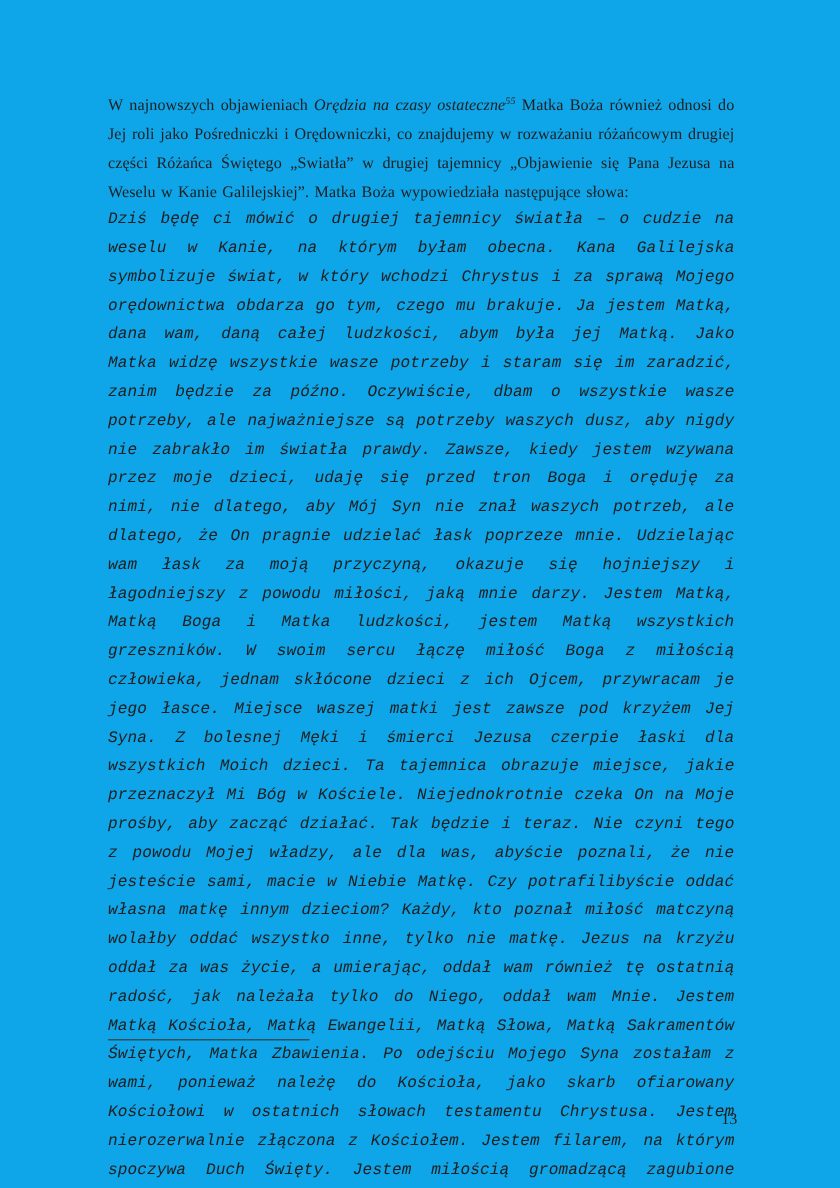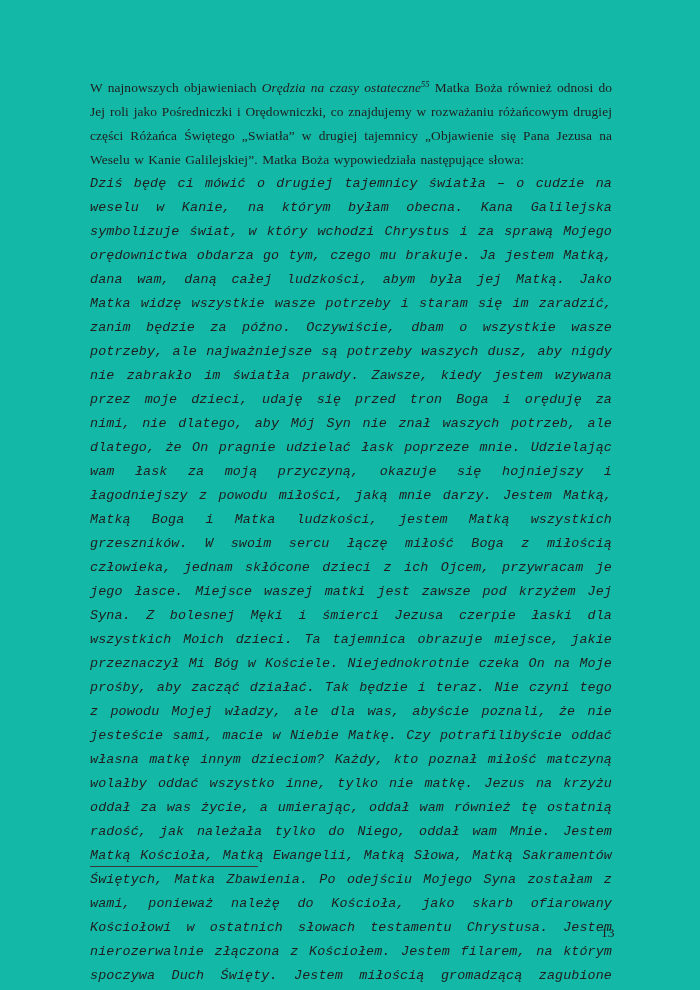--- a/index.html
+++ b/index.html
@@ -11,21 +11,21 @@
     height: 990px;
     background: #ffffff;
     font-family: "Liberation Serif", "DejaVu Serif", serif;
     color: #1e1e1e;
     position: relative;
     overflow: hidden;
   }
   .page {
     position: absolute;
     inset: 0;
-    background: #14b8a6;
+    background: #0ea5e9;
   }
   .text-block {
     position: absolute;
     left: 90px;
     top: 76px;
     width: 522px;
     font-size: 13.4px;
     line-height: 24px;
     text-align: justify;
     letter-spacing: 0.1px;

